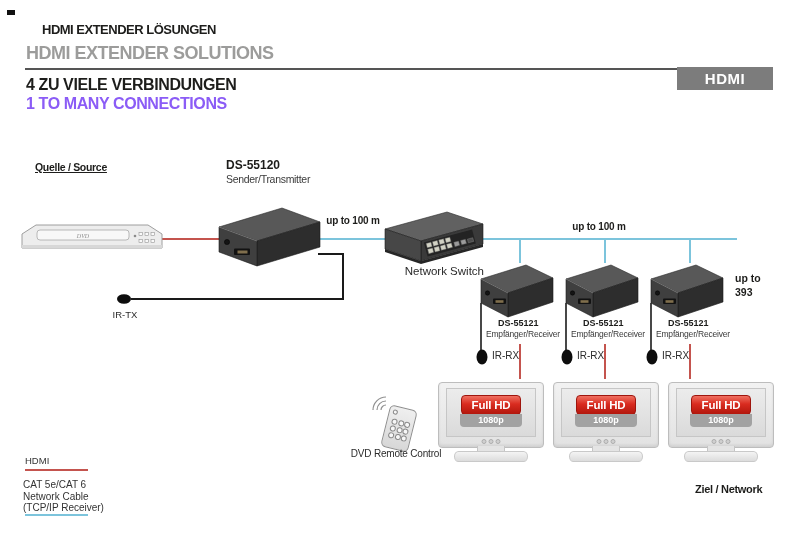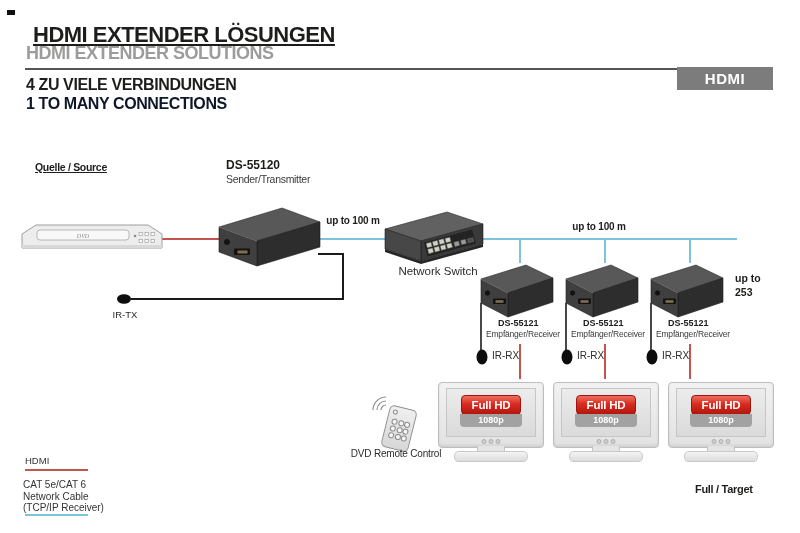--- a/index.html
+++ b/index.html
@@ -1,34 +1,34 @@
 <!DOCTYPE html>
 <html><head>
 <meta charset="utf-8">
 <style>
   html,body{margin:0;padding:0;background:#ffffff;}
   body{width:800px;height:533px;position:relative;overflow:hidden;
        font-family:"Liberation Sans",sans-serif;color:#1d1d1b;}
   .abs{position:absolute;}
   .lbl{position:absolute;white-space:nowrap;color:#1d1d1b;}
   
-  .title{left:33px;top:22px;font-size:22px;font-weight:700;letter-spacing:-0.5px;text-decoration:underline;}
+  .title{left:42px;top:22px;font-size:13px;font-weight:700;letter-spacing:-0.5px;}
   .title-en{left:26px;top:43px;font-size:18px;font-weight:700;letter-spacing:-0.5px;color:#9c9c9b;}
   .rule{left:25px;top:68px;width:748px;height:2px;background:#555555;}
   .hdmi-badge{left:677px;top:67px;width:96px;height:23px;background:#7c7c7c;color:#ffffff;
               font-size:15px;font-weight:700;text-align:center;line-height:23px;letter-spacing:0.5px;}
   .sub{left:26px;top:76px;font-size:16px;font-weight:700;letter-spacing:-0.4px;}
-  .sub-en{left:26px;top:95px;font-size:16px;font-weight:700;letter-spacing:-0.4px;color:#0f172a;}
+  .sub-en{left:26px;top:95px;font-size:16px;font-weight:700;letter-spacing:-0.4px;color:#8b5cf6;}
   .corner{left:7px;top:10px;width:8px;height:5px;background:#111;}
   
   .src-lbl{left:35px;top:161px;font-size:10.5px;font-weight:700;letter-spacing:-0.3px;text-decoration:underline;}
   .tx-model{left:226px;top:158px;font-size:12px;font-weight:700;}
   .tx-role{left:226px;top:173px;font-size:10.5px;color:#3a3a3a;letter-spacing:-0.3px;}
   .dist1{left:322px;top:215px;width:62px;text-align:center;font-size:10px;font-weight:700;letter-spacing:-0.2px;}
-  .sw-lbl{left:392px;top:265px;width:92px;text-align:center;font-size:11.5px;color:#2b2b2b;}
+  .sw-lbl{left:392px;top:265px;width:92px;text-align:right;font-size:11.5px;color:#2b2b2b;}
   .dist2{left:568px;top:221px;width:62px;text-align:center;font-size:10px;font-weight:700;letter-spacing:-0.2px;}
   .max1{left:735px;top:272px;font-size:10.5px;font-weight:700;}
   .max2{left:735px;top:286px;font-size:10.5px;font-weight:700;}
   .rx-model{top:318px;font-size:9px;font-weight:700;margin-left:12px;}
   .rx-role{top:329px;font-size:8.5px;color:#3a3a3a;letter-spacing:-0.2px;}
   .irtx-lbl{left:108px;top:309px;width:34px;text-align:center;font-size:9.5px;color:#2b2b2b;}
   .irrx-lbl{top:350px;font-size:10px;color:#2b2b2b;}
   .remote-lbl{left:346px;top:448px;width:100px;text-align:center;font-size:10px;color:#2b2b2b;letter-spacing:-0.2px;}
   .target-lbl{left:695px;top:483px;font-size:11px;font-weight:700;letter-spacing:-0.3px;}
   
@@ -162,21 +162,21 @@
 <div class="lbl sub">4 ZU VIELE VERBINDUNGEN</div>
 <div class="lbl sub-en">1 TO MANY CONNECTIONS</div>
 
 <div class="lbl src-lbl">Quelle / Source</div>
 <div class="lbl tx-model">DS-55120</div>
 <div class="lbl tx-role">Sender/Transmitter</div>
 <div class="lbl dist1">up to 100 m</div>
 <div class="lbl sw-lbl">Network Switch</div>
 <div class="lbl dist2">up to 100 m</div>
 <div class="lbl max1">up to</div>
-<div class="lbl max2">253</div>
+<div class="lbl max2">393</div>
 <div class="lbl irtx-lbl">IR-TX</div>
 
 <div class="lbl rx-model" style="left:486px">DS-55121</div>
 <div class="lbl rx-role" style="left:486px">Empfänger/Receiver</div>
 <div class="lbl rx-model" style="left:571px">DS-55121</div>
 <div class="lbl rx-role" style="left:571px">Empfänger/Receiver</div>
 <div class="lbl rx-model" style="left:656px">DS-55121</div>
 <div class="lbl rx-role" style="left:656px">Empfänger/Receiver</div>
 
 <div class="lbl irrx-lbl" style="left:492px">IR-RX</div>
@@ -242,13 +242,13 @@
     <i style="left:17px;top:26px;"></i>
 </div>
 <div class="lbl remote-lbl">DVD Remote Control</div>
 
 <div class="lbl lg-hdmi">HDMI</div>
 <div class="abs lg-hdmi-line"></div>
 <div class="lbl lg-cat" style="top:479px">CAT 5e/CAT 6</div>
 <div class="lbl lg-cat" style="top:490.5px">Network Cable</div>
 <div class="lbl lg-cat" style="top:502px">(TCP/IP Receiver)</div>
 <div class="abs lg-cat-line"></div>
-<div class="lbl target-lbl">Full / Target</div>
+<div class="lbl target-lbl">Ziel / Network</div>
 
 </body></html>

